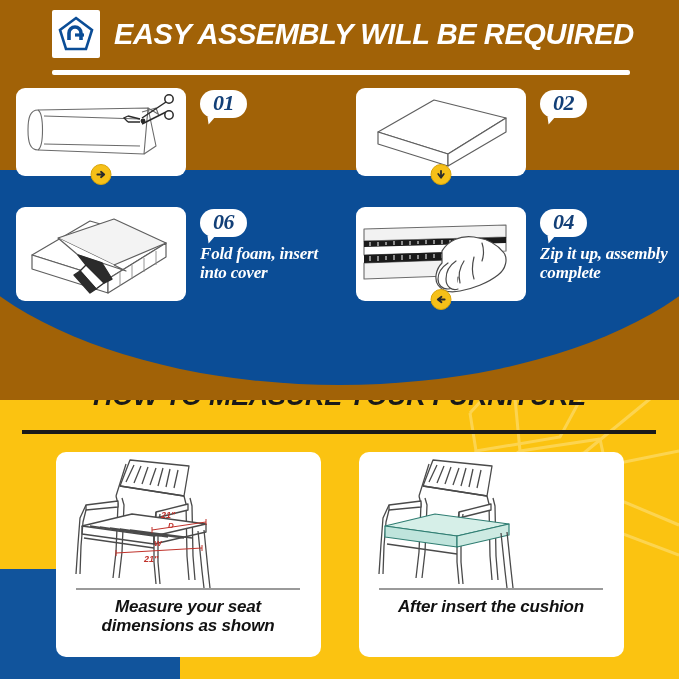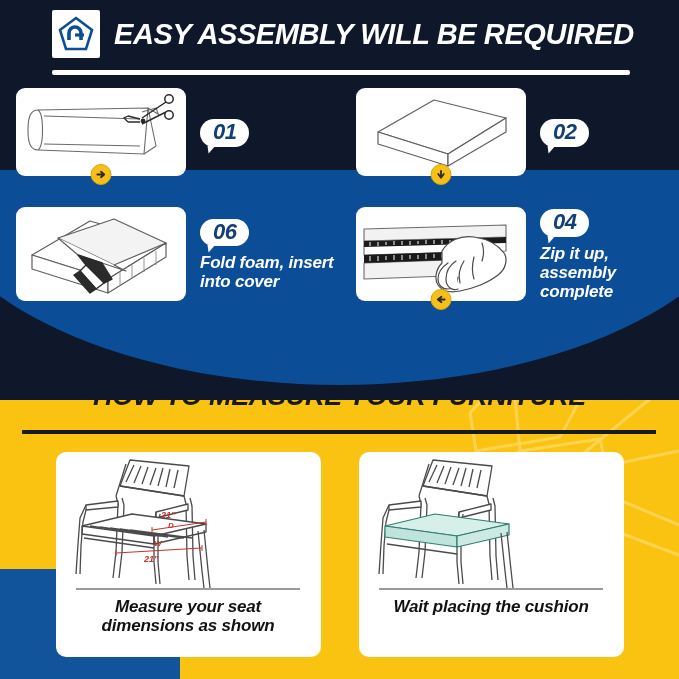--- a/index.html
+++ b/index.html
@@ -4,34 +4,34 @@
 <style>
   html,body{margin:0;padding:0;}
   body{
     width:679px;height:679px;overflow:hidden;
     font-family:"Liberation Sans",sans-serif;
     background:#0b4d96;
   }
   #infographic{position:relative;width:679px;height:679px;overflow:hidden;background:#0b4d96;}
 
   
-  .blue-panel{position:absolute;left:0;top:0;width:679px;height:400px;background:#0f172a;overflow:hidden;}
+  .blue-panel{position:absolute;left:0;top:0;width:679px;height:400px;background:#a16207;overflow:hidden;}
 
   .hdr{position:absolute;left:0;top:6px;width:679px;height:56px;display:flex;align-items:center;}
   .hdr-logo{width:48px;height:48px;margin-left:52px;background:#ffffff;border-radius:2px;
             display:flex;align-items:center;justify-content:center;flex:0 0 auto;}
   .hdr-title{margin-left:14px;color:#ffffff;font-size:29px;font-weight:bold;font-style:italic;
              letter-spacing:-0.4px;white-space:nowrap;}
 
   .hdr-rule{position:absolute;left:52px;top:70px;width:578px;height:5px;background:#ffffff;border-radius:2px;}
 
   
   .steps{position:absolute;left:0;top:88px;width:679px;}
   .step-row{display:flex;}
-  .step{display:flex;align-items:center;position:relative;}
+  .step{display:flex;align-items:flex-start;position:relative;font-family:Liberation Serif, serif;}
   .step.s1,.step.s3{margin-left:16px;width:322px;}
   .step.s2,.step.s4{margin-left:18px;width:322px;}
 
   .card{position:relative;width:170px;height:88px;background:#ffffff;border-radius:9px;flex:0 0 auto;}
   .card.tall{height:94px;}
   .card svg{display:block;width:100%;height:100%;}
 
   .arrow-badge{position:absolute;left:50%;bottom:-9px;transform:translateX(-50%);
                width:19px;height:19px;border-radius:50%;background:#f6c018;
                border:1px solid #d9a408;display:flex;align-items:center;justify-content:center;}
@@ -180,21 +180,21 @@
               <path d="M98 84 L98 95 L150 83 L150 72 Z" fill="#cdeae2"></path>
             </g>
             <g fill="none" stroke="#4a4a4a" stroke-width="1.3" stroke-linejoin="round">
               <path d="M148 80 L152 118 L154 136"></path>
               <path d="M142 81 L146 119 L148 136"></path>
               <path d="M28 92 L98 102"></path>
             </g>
           </svg>
         </div>
         <div class="chair-sep"></div>
-        <div class="chair-cap">Wait placing the cushion</div>
+        <div class="chair-cap">After insert the cushion</div>
       </div>
 
     </div>
   </div>
 
   <div class="blue-panel">
     <div class="blue-arc"></div>
 
     <div class="hdr">
       <div class="hdr-logo">

